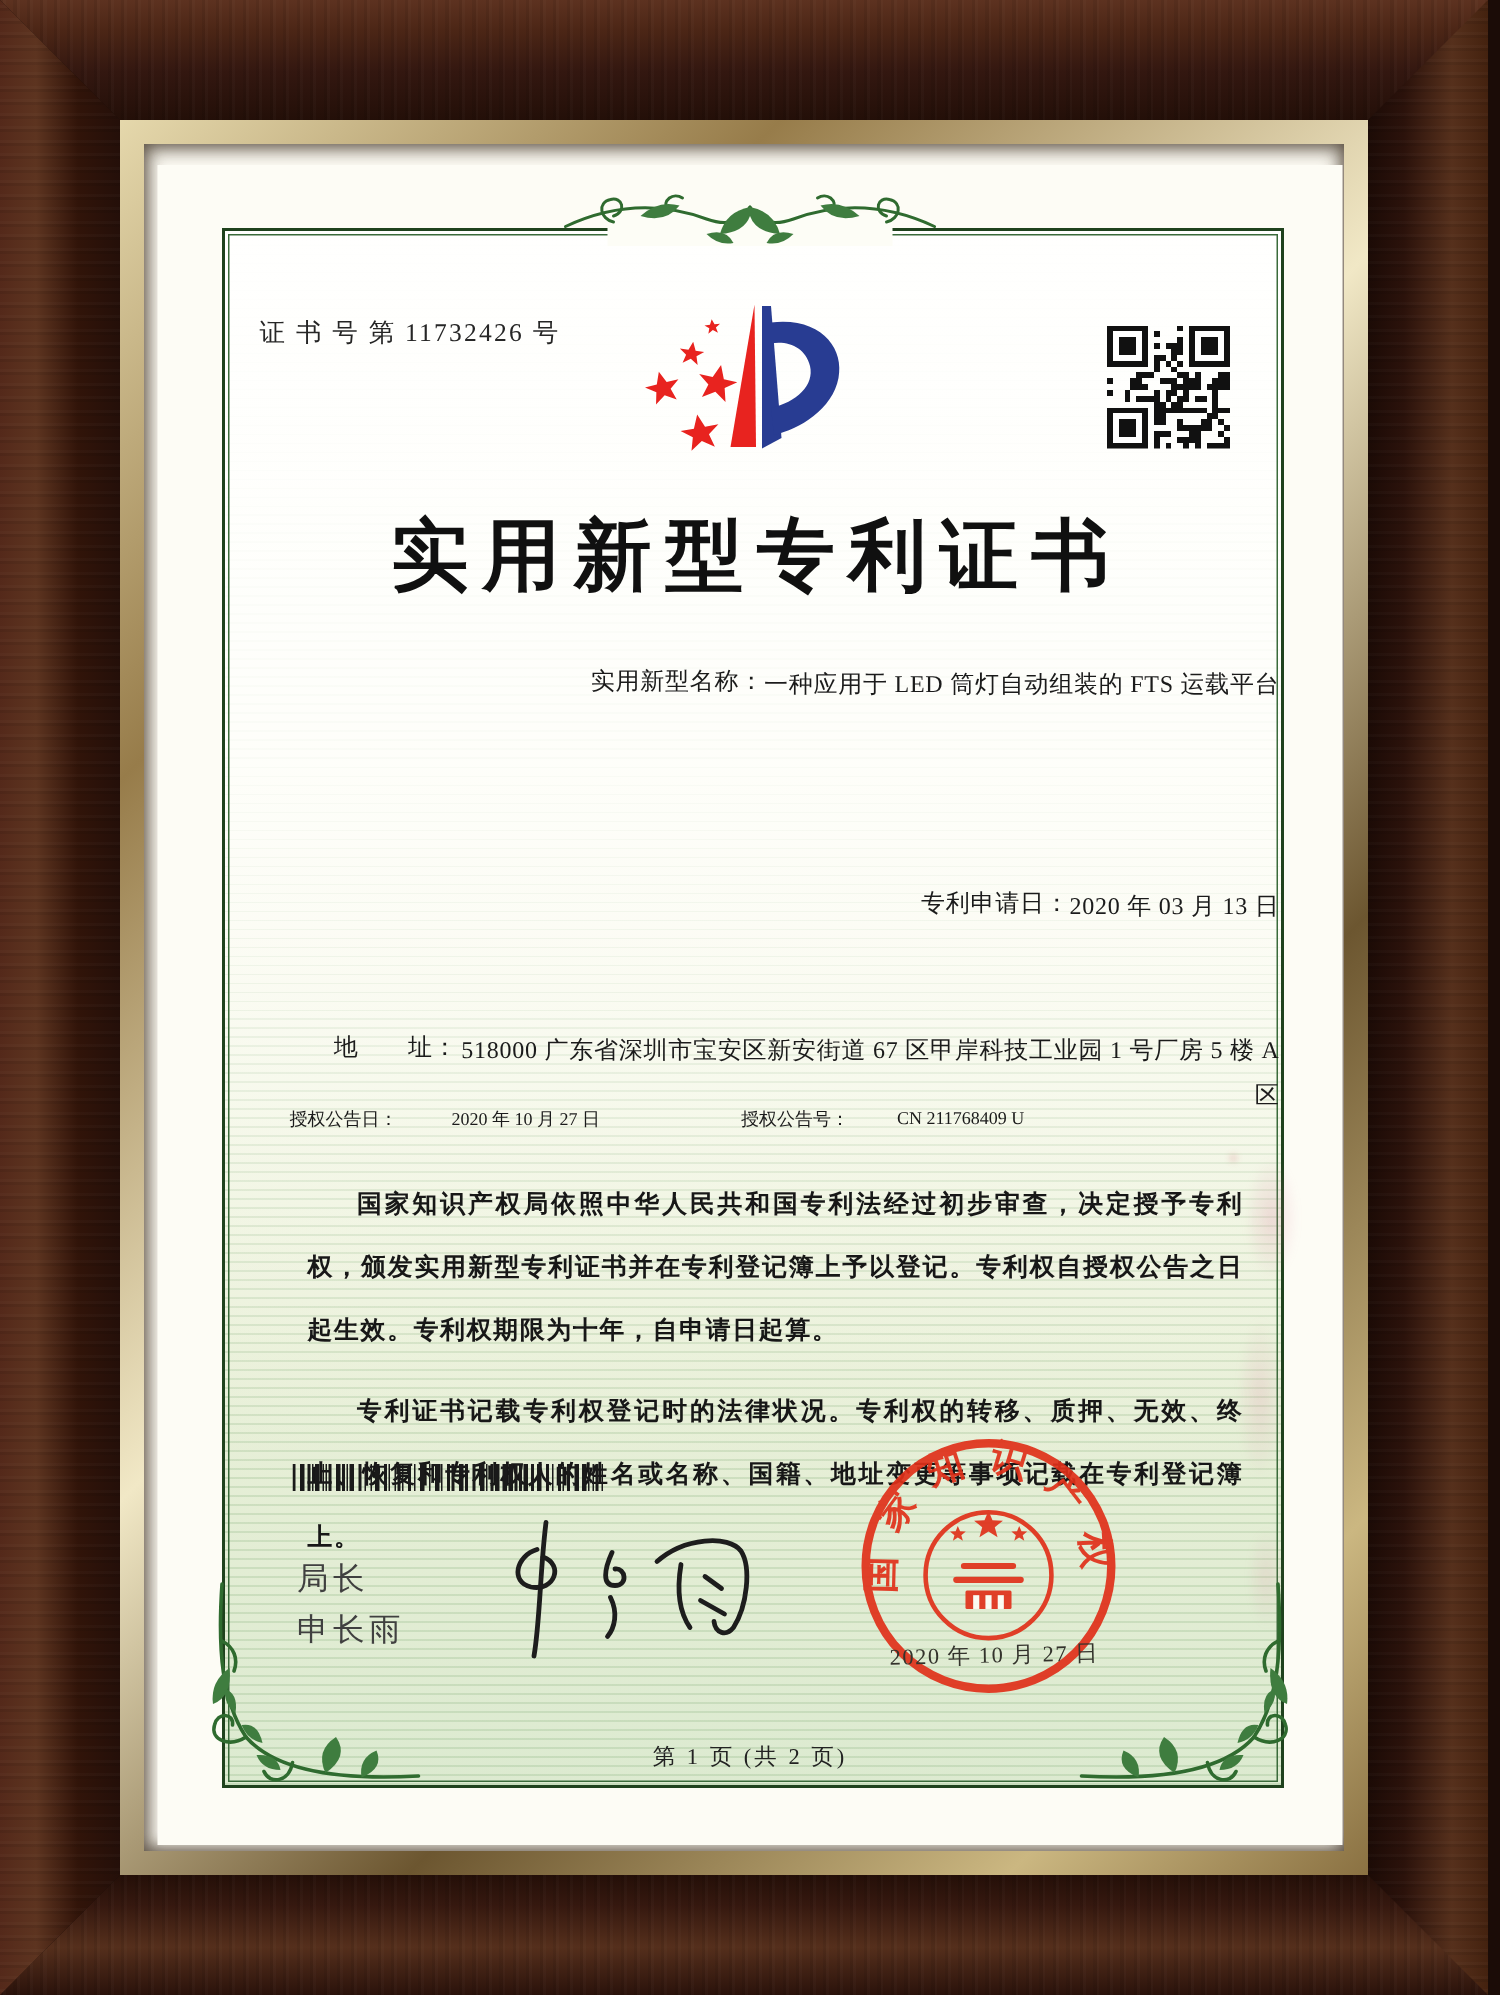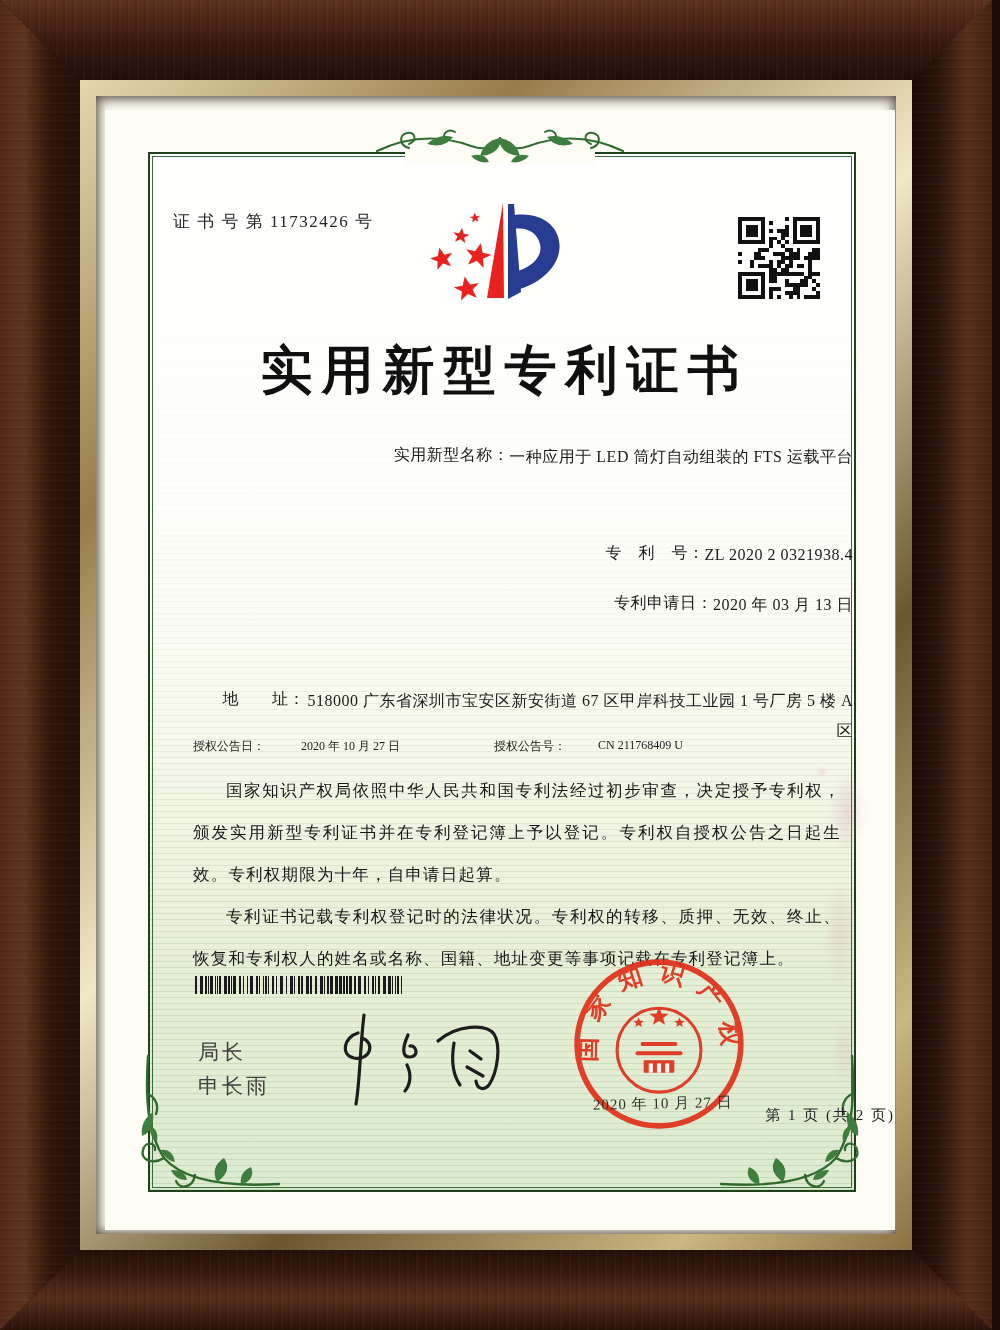--- a/index.html
+++ b/index.html
@@ -50,28 +50,28 @@
          letter-spacing:9px;text-indent:9px;color:#101010;}
 
   .field-row{left:88px;width:660px;font-size:16px;line-height:26px;color:#1b1b1b;letter-spacing:.5px;text-align:right;}
   .f-label{display:inline-block;min-width:108px;vertical-align:top;}
   .f-value{display:inline-block;vertical-align:top;max-width:548px;line-height:30px;}
   .grant-row{left:88px;width:660px;font-size:12px;color:#1b1b1b;}
   .grant-pair2{position:absolute;left:301px;top:0;white-space:nowrap;}
 
   .paras{left:88px;top:660px;width:648px;font-size:16.5px;line-height:42px;
          text-align:justify;letter-spacing:1.2px;color:#171717;}
-  .paras p{margin:0;text-indent:2em;}
+  .paras p{margin:12px;text-indent:2em;font-weight:bold;}
 
   .director{font-size:21px;letter-spacing:3px;color:#404040;}
 
   .seal-date{left:488px;top:984px;width:170px;font-size:15px;letter-spacing:1px;
              color:#33332c;transform:rotate(-1.2deg);z-index:9;}
 
-  .footer{left:0;top:996px;width:100%;text-align:right;font-size:15px;letter-spacing:2px;color:#222;}
+  .footer{left:0;top:1052px;width:100%;text-align:center;font-size:15px;letter-spacing:2px;color:#222;}
 
   .bleed{left:698px;top:630px;width:64px;height:400px;filter:blur(2px);z-index:3;background:
     radial-gradient(ellipse 26px 58px at 70% 18%,rgba(216,110,150,.20),transparent 70%),
     radial-gradient(ellipse 22px 78px at 58% 48%,rgba(216,110,150,.16),transparent 70%),
     radial-gradient(ellipse 18px 48px at 64% 78%,rgba(216,110,150,.13),transparent 70%),
     radial-gradient(circle 4px at 30% 8%,rgba(200,40,60,.35),transparent 80%);}
 
   .z2{z-index:8;}
   .corner-right{transform:scaleX(-1);}
 </style>
@@ -296,23 +296,20 @@
         <rect x="18" y="20" width="1" height="1" fill="#111"></rect>
         <rect x="19" y="20" width="1" height="1" fill="#111"></rect>
         <rect x="20" y="20" width="1" height="1" fill="#111"></rect>
       </svg>
 
     <div class="abs title z2">实用新型专利证书</div>
 
     <div class="abs field-row z2" style="top:332px">
       <span class="f-label">实用新型名称：</span><span class="f-value">一种应用于 LED 筒灯自动组装的 FTS 运载平台</span>
     </div>
-    <div class="abs field-row z2" style="top:430px">
-      <span class="f-label">专　利　号：</span><span class="f-value">ZL 2020 2 0321938.4</span>
-    </div>
     <div class="abs field-row z2" style="top:480px">
       <span class="f-label">专利申请日：</span><span class="f-value">2020 年 03 月 13 日</span>
     </div>
     <div class="abs field-row z2" style="top:576px">
       <span class="f-label">地　　址：</span><span class="f-value">518000 广东省深圳市宝安区新安街道 67 区甲岸科技工业园 1 号厂房 5 楼 A 区</span>
     </div>
 
     <div class="abs grant-row z2" style="top:628px">
       <span class="f-label">授权公告日：</span><span>2020 年 10 月 27 日</span>
       <span class="grant-pair2">

